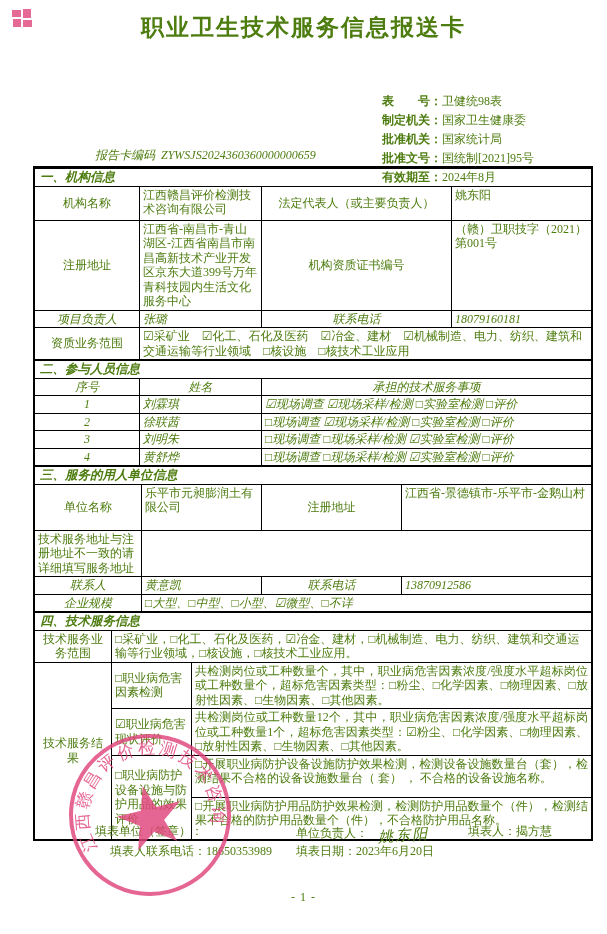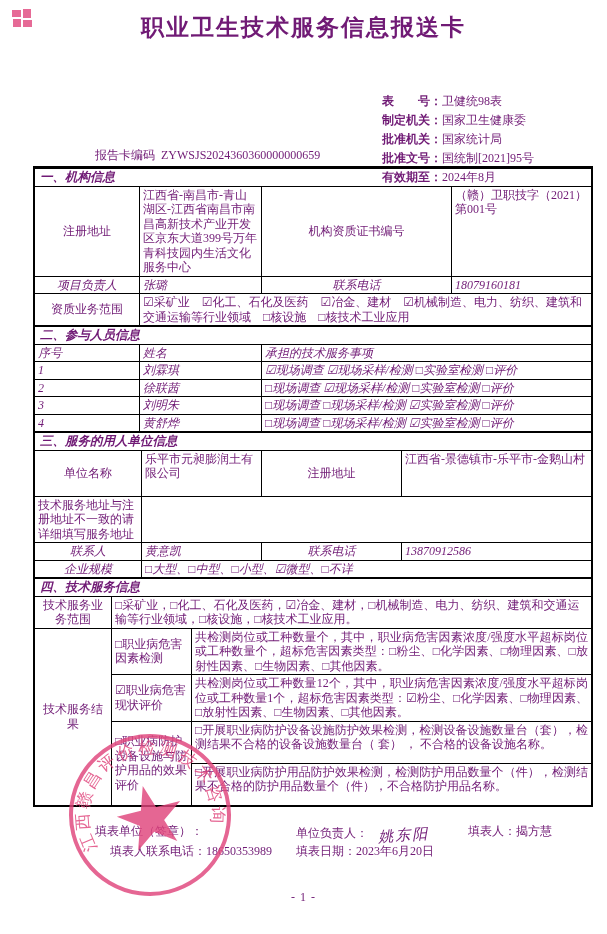--- a/index.html
+++ b/index.html
@@ -1,34 +1,34 @@
 <!DOCTYPE html>
 <html><head>
 <meta charset="utf-8">
 <style>
   * { box-sizing: border-box; margin: 0; padding: 0; }
   html,body { background:#fff; }
   .page {
     position: relative; width: 607px; height: 934px; background: #fff;
     font-family: "Liberation Serif", "DejaVu Serif", serif;
-    color: #701a75; overflow: hidden;
+    color: #4d7c0f; overflow: hidden;
   }
   
   .doc-title {
     position: absolute; top: 12px; left: 0; width: 100%;
     text-align: center; font-size: 23px; font-weight: bold; letter-spacing: 2px;
   }
   .doc-year {
     position: absolute; top: 54px; left: 0; width: 100%;
     text-align: center; font-size: 11px;
   }
   .meta-block { position: absolute; top: 92px; left: 382px; font-size: 12px; line-height: 19px; }
   .meta-line { white-space: nowrap; }
   .meta-line .lab { font-weight: bold; margin-top: 18px; }
-  .report-code { position: absolute; top: 147px; left: 95px; font-size: 12px; }
+  .report-code { position: absolute; top: 147px; left: 95px; font-size: 12px; font-style: italic; }
   .report-code .code { margin-left: 6px; font-family: "Liberation Serif", serif; }
   
   .corner-stamp {
     position: absolute; top: 8px; left: 11px; width: 22px; height: 21px;
     opacity: .8;
   }
   .corner-stamp i { position:absolute; background:#e0457c; }
   .corner-stamp i:nth-child(1){ left:1px; top:2px; width:9px; height:7px; }
   .corner-stamp i:nth-child(2){ left:12px; top:1px; width:8px; height:9px; }
   .corner-stamp i:nth-child(3){ left:2px; top:11px; width:8px; height:8px; }
@@ -37,21 +37,21 @@
   .tbl-wrap { position: absolute; left: 33px; top: 166px; width: 560px; border: 1px solid #000; }
   table { width: 100%; border-collapse: collapse; table-layout: fixed; margin-top: -1px; }
   table:first-child { margin-top: 0; }
   td {
     border: 1px solid #000; font-size: 12px; line-height: 14.5px;
     padding: 1px 3px; vertical-align: middle; word-break: break-all;
   }
   td.sec { font-weight: bold; font-size: 12.5px; border-top: 2px solid #000; padding-left: 5px; }
   td.lbl { text-align: center; }
   td.vtop { vertical-align: top; }
-  td.ctr { text-align: left; }
+  td.ctr { text-align: center; }
   .h16 { height: 16px; font-style: italic; } .h32 { height: 32px; } .h34 { height: 34px; }
   .h44 { height: 44px; } .h46 { height: 46px; }
   .h74 { height: 74px; } .h42 { height: 42px; }
   .justify { text-align: justify; }
   
   .footer { position: absolute; left: 0; top: 0; width: 100%; font-size: 12px; }
   .f-unit   { position: absolute; left: 95px;  top: 823px; }
   .f-head   { position: absolute; left: 296px; top: 823px; }
   .f-filler { position: absolute; left: 468px; top: 823px; }
   .f-phone  { position: absolute; left: 94px;  top: 843px; margin-left: 16px; }
@@ -96,20 +96,26 @@
       <colgroup>
           <col style="width:105px">
           <col style="width:122px">
           <col style="width:190px">
           <col>
         </colgroup>
       <tbody>
           <tr>
             <td class="sec h16" colspan="4">一、机构信息</td>
           </tr>
+      <tr class="h34">
+        <td class="lbl">机构名称</td>
+        <td class="vtop">江西赣昌评价检测技术咨询有限公司</td>
+        <td class="lbl">法定代表人（或主要负责人）</td>
+        <td class="vtop">姚东阳</td>
+      </tr>
       <tr class="h74">
         <td class="lbl">注册地址</td>
         <td class="vtop">江西省-南昌市-青山湖区-江西省南昌市南昌高新技术产业开发区京东大道399号万年青科技园内生活文化服务中心</td>
         <td class="lbl">机构资质证书编号</td>
         <td class="vtop">（赣）卫职技字（2021）第001号</td>
       </tr>
       <tr class="h16">
         <td class="lbl">项目负责人</td>
         <td>张璐</td>
         <td class="lbl">联系电话</td>

